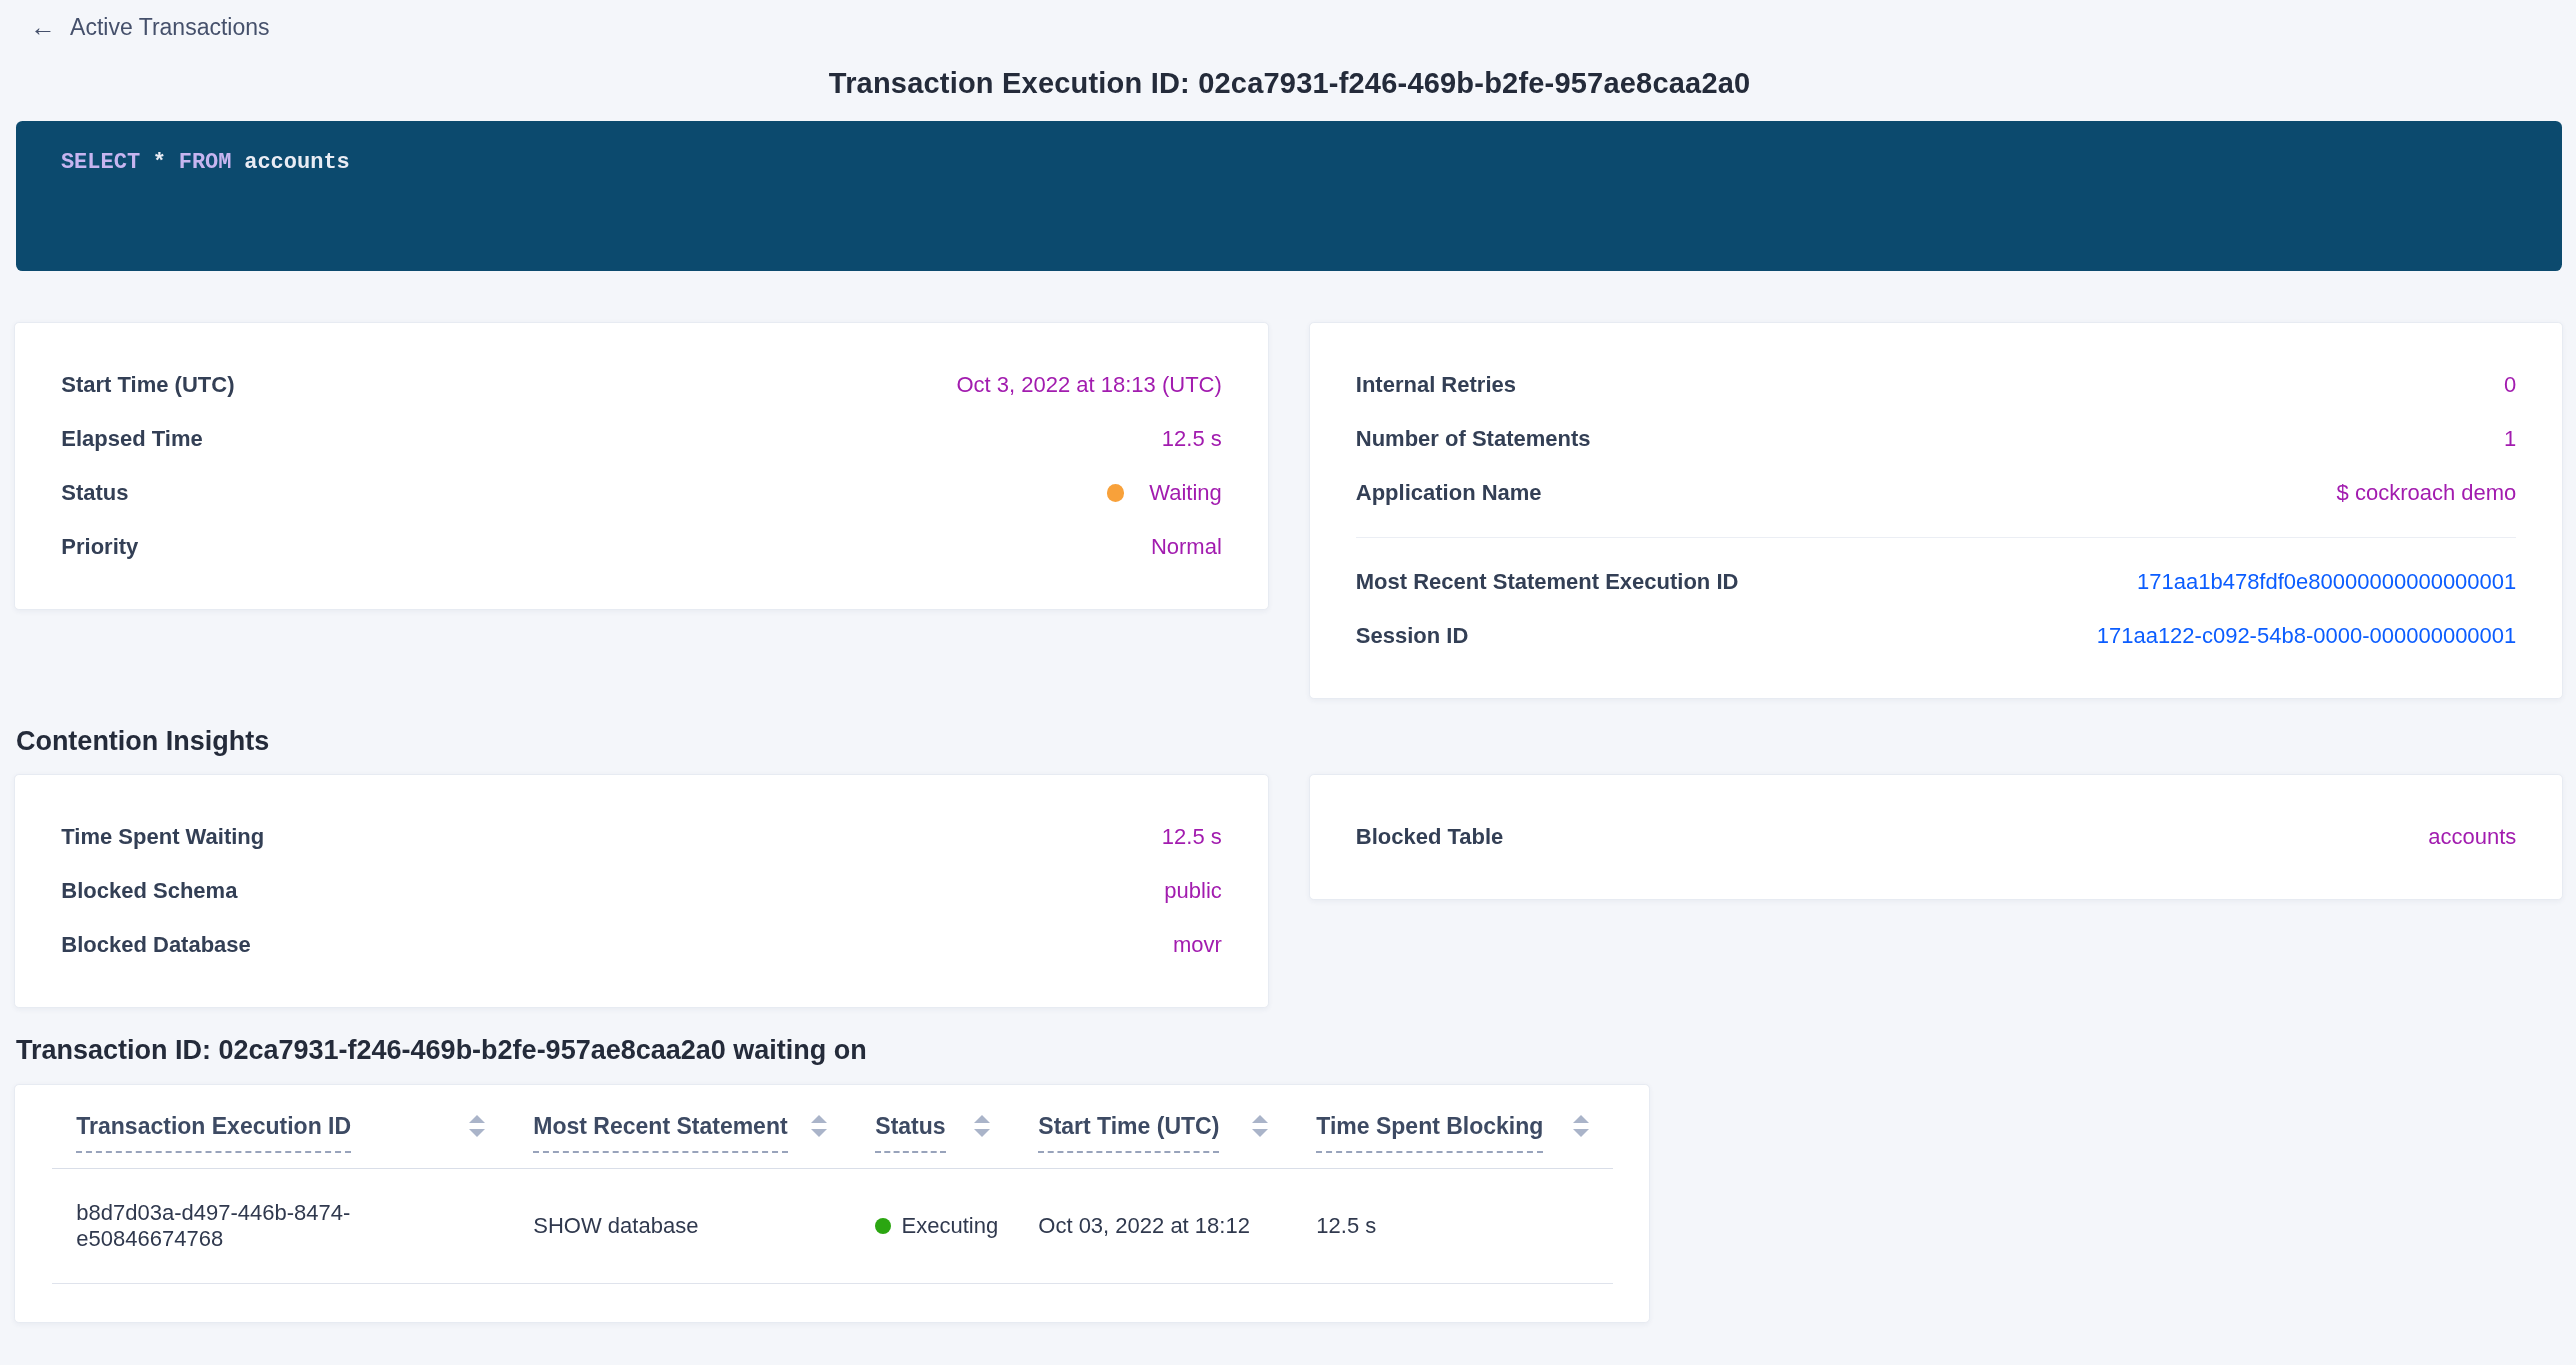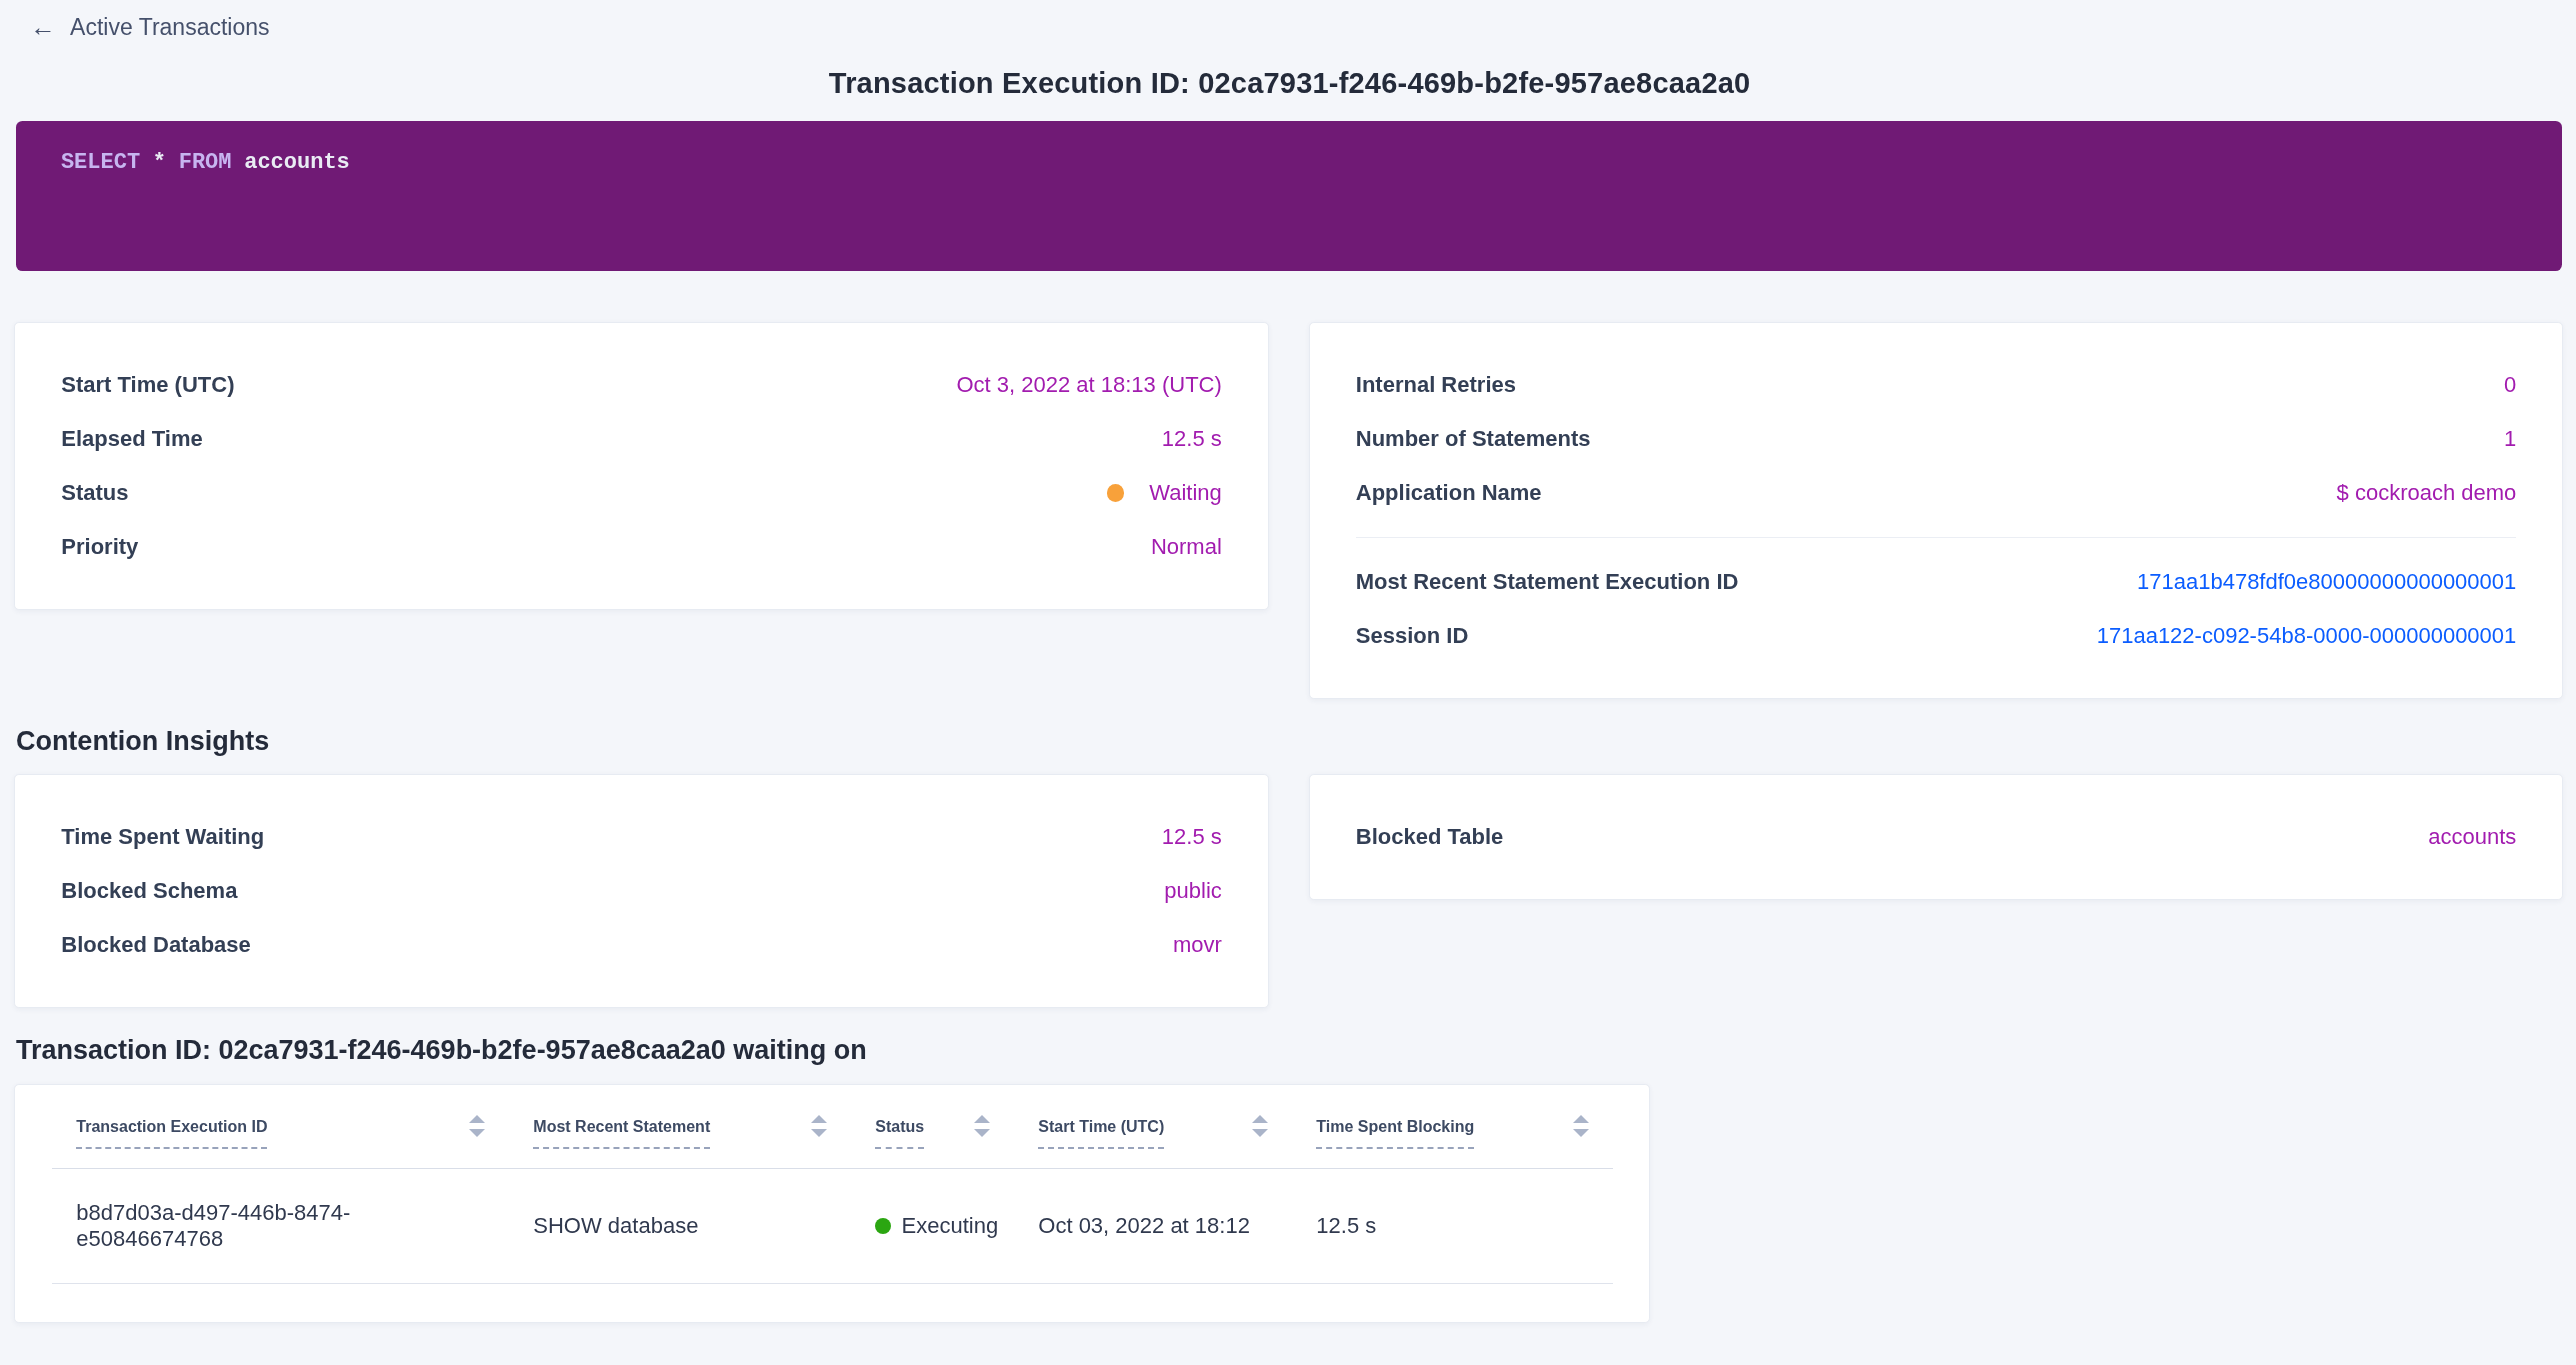--- a/index.html
+++ b/index.html
@@ -25,21 +25,21 @@
     margin: 25.5px 0 20.7px 1.6px;
     font-size: 29px; font-weight: 700; color: #242b3a;
     letter-spacing: 0.2px;
     text-align: center;
   }
 
   
   .sql-box {
     margin: 0 1.6px;
     height: 150px;
-    background: #701a75;
+    background: #0c4a6e;
     border-radius: 6.4px;
     padding: 29px 45px;
     font-family: "Liberation Mono", "DejaVu Sans Mono", monospace;
     font-size: 22px;
     display: flex; align-items: flex-start;
   }
   .sql-box span + span { margin-left: 12.7px; }
   .sql-kw { color: #c7b5f0; font-weight: 700; }
   .sql-plain { color: #e9ecf4; font-weight: 700; }
 
@@ -77,21 +77,21 @@
     background: #ffffff;
     border: 0.8px solid #e7ebf2;
     border-radius: 4.8px;
     box-shadow: 0 1.6px 4.8px rgba(46, 58, 89, 0.05);
     padding: 0 37px;
     overflow: hidden;
   }
   table { width: 100%; border-collapse: collapse; table-layout: fixed; }
   col.c1 { width: 457px; } col.c2 { width: 342px; } col.c3 { width: 163px; }
   col.c4 { width: 278px; } col.c5 { width: 321px; }
-  th { height: 84px; border-bottom: 1.6px solid #d9dee8; font-size: 16px; text-align: right; }
+  th { height: 84px; border-bottom: 1.6px solid #d9dee8; font-size: 23px; text-align: right; }
   .th-inner {
     display: flex; align-items: center; justify-content: space-between;
     padding: 0 24px;
   }
   .th-label {
     font-weight: 700; color: #3d4a63;
     border-bottom: 2.4px dashed #98a3bb;
     padding-bottom: 11px; margin-bottom: -13.5px;
     cursor: pointer;
   }

